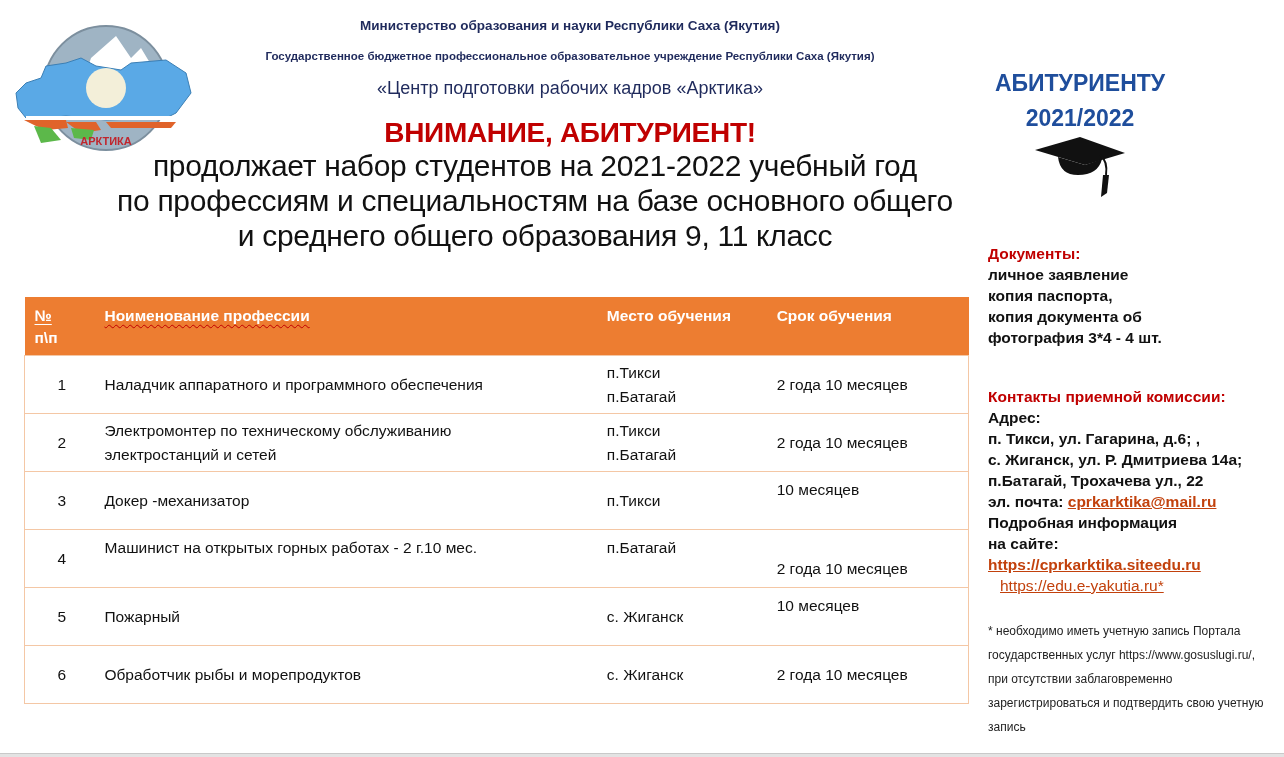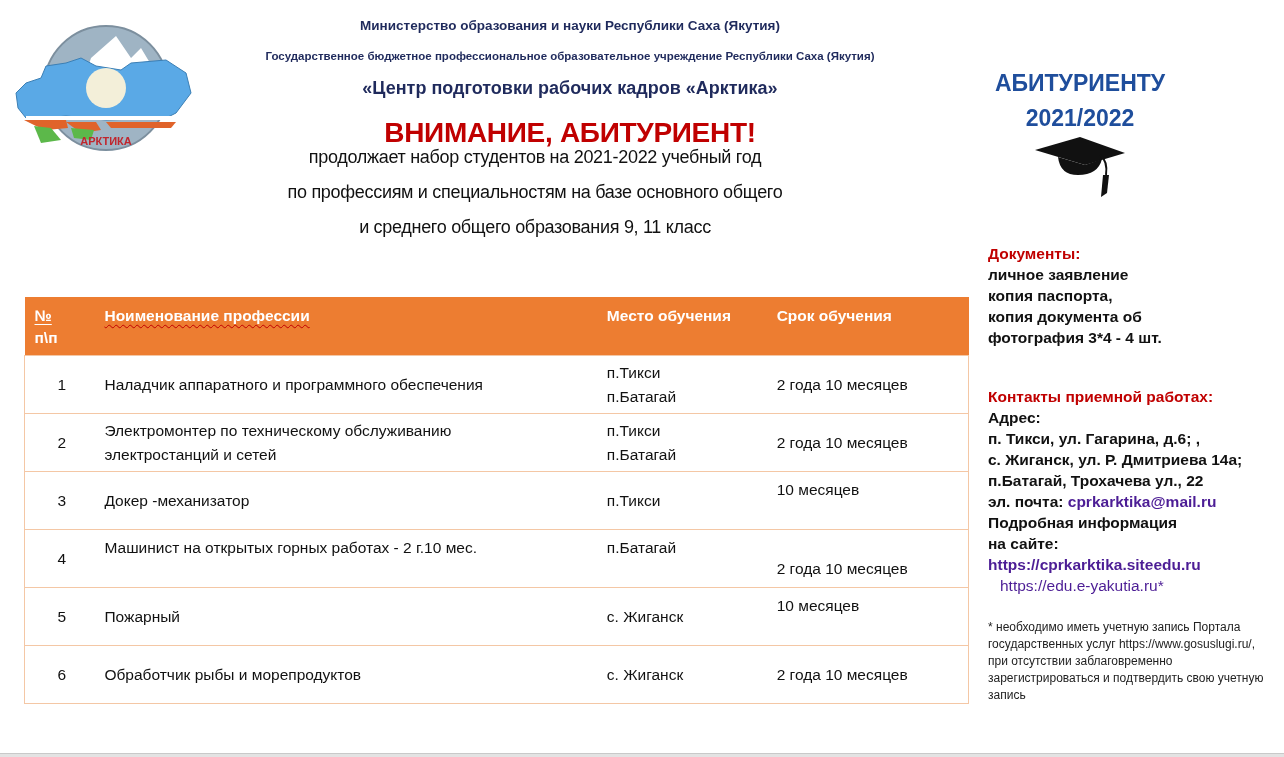--- a/index.html
+++ b/index.html
@@ -6,26 +6,26 @@
   html, body { width: 1284px; height: 757px; background: #ffffff; overflow: hidden; }
   body { position: relative; font-family: "Liberation Sans", "DejaVu Sans", sans-serif; color: #111; }
 
   .logo { position: absolute; left: 6px; top: 18px; width: 190px; height: 140px; }
 
   .hdr-ministry { position: absolute; left: 200px; width: 740px; top: 18px; text-align: center;
     font-size: 13.5px; font-weight: bold; color: #1f2a5c; }
   .hdr-institution { position: absolute; left: 200px; width: 740px; top: 50px; text-align: center;
     font-size: 11.5px; font-weight: bold; color: #1f2a5c; }
   .hdr-center { position: absolute; left: 200px; width: 740px; top: 78px; text-align: center;
-    font-size: 18px; font-weight: bold; color: #1f2a5c; }
+    font-size: 18px; font-weight: normal; color: #1f2a5c; }
 
   .attention { position: absolute; left: 200px; width: 740px; top: 117px; text-align: center;
     font-size: 28px; font-weight: bold; color: #c00000; letter-spacing: -0.3px; }
-  .intro { position: absolute; left: 80px; width: 910px; top: 140px; text-align: center;
-    font-size: 18px; line-height: 35px; color: #111; letter-spacing: -0.3px; }
+  .intro { position: absolute; left: 80px; width: 910px; top: 148px; text-align: center;
+    font-size: 30px; line-height: 35px; color: #111; letter-spacing: -0.3px; }
 
   .table { position: absolute; left: 24px; top: 297px; width: 945px; border-collapse: collapse;
     font-size: 15.5px; }
   .table th { background: #ed7d31; color: #fff; font-weight: bold; text-align: left; vertical-align: top;
     padding: 8px 6px 6px 10px; height: 58px; font-size: 15.5px; line-height: 22px; }
   .table th:first-child { text-align: left; }
   .table td { border-top: 1px solid #f4c7a5; padding: 4px 6px 4px 10px; height: 58px; vertical-align: middle;
     line-height: 24px; }
   .table tr:last-child td { border-bottom: 1px solid #f4c7a5; }
   .table tbody tr { border-left: 1px solid #f4c7a5; border-right: 1px solid #f4c7a5; }
@@ -38,25 +38,25 @@
   .hdr-underline { text-decoration: underline; text-decoration-style: wavy; text-decoration-color: #c00000;
     text-underline-offset: 3px; text-decoration-thickness: 1px; }
 
   .abit-title { position: absolute; left: 970px; width: 220px; top: 66px; text-align: center;
     font-size: 23px; font-weight: bold; color: #1f4e9c; line-height: 35px; }
   .cap { position: absolute; left: 1030px; top: 135px; width: 100px; height: 70px; }
 
   .side { position: absolute; left: 988px; width: 290px; font-size: 15.5px; line-height: 21px; color: #111; }
   .side .red { color: #c00000; font-weight: bold; }
   .side .bold { font-weight: bold; }
-  .side a { color: #4c1d95; }
+  .side a { color: #c2410c; text-decoration: underline; }
   .side .link-bold { font-weight: bold; }
   .docs { top: 243px; }
   .contacts { top: 386px; }
-  .note { position: absolute; left: 988px; width: 290px; top: 619px; font-size: 12px; line-height: 17px; color: #222; }
+  .note { position: absolute; left: 988px; width: 290px; top: 619px; font-size: 12px; line-height: 24px; color: #222; }
 
   .bottom-bar { position: absolute; left: 0; top: 753px; width: 1284px; height: 4px; background: #e3e3e3; border-top: 1px solid #c9c9c9; }
 </style>
 </head>
 <body>
 
 <div class="logo">
   <svg width="190" height="140" viewBox="0 0 190 140">
     <circle cx="100" cy="70" r="62" fill="#9fb4c4" stroke="#7c8f9e" stroke-width="2"></circle>
     <polygon points="85,40 110,18 125,40 135,30 150,55 80,55" fill="#ffffff"></polygon>
@@ -157,21 +157,21 @@
 
 <div class="side docs">
   <div class="red">Документы:</div>
   <div class="bold">личное заявление</div>
   <div class="bold">копия паспорта,</div>
   <div class="bold">копия документа об</div>
   <div class="bold">фотография 3*4 - 4 шт.</div>
 </div>
 
 <div class="side contacts">
-  <div class="red">Контакты приемной работах:</div>
+  <div class="red">Контакты приемной комиссии:</div>
   <div class="bold">Адрес:</div>
   <div class="bold">п. Тикси, ул. Гагарина, д.6; ,</div>
   <div class="bold">с. Жиганск, ул. Р. Дмитриева 14а;</div>
   <div class="bold">п.Батагай, Трохачева ул., 22</div>
   <div class="bold">
     <span>эл. почта: </span><a>cprkarktika@mail.ru</a>
   </div>
   <div class="bold">Подробная информация</div>
   <div class="bold">на сайте:</div>
   <div><a class="link-bold">https://cprkarktika.siteedu.ru</a></div>

